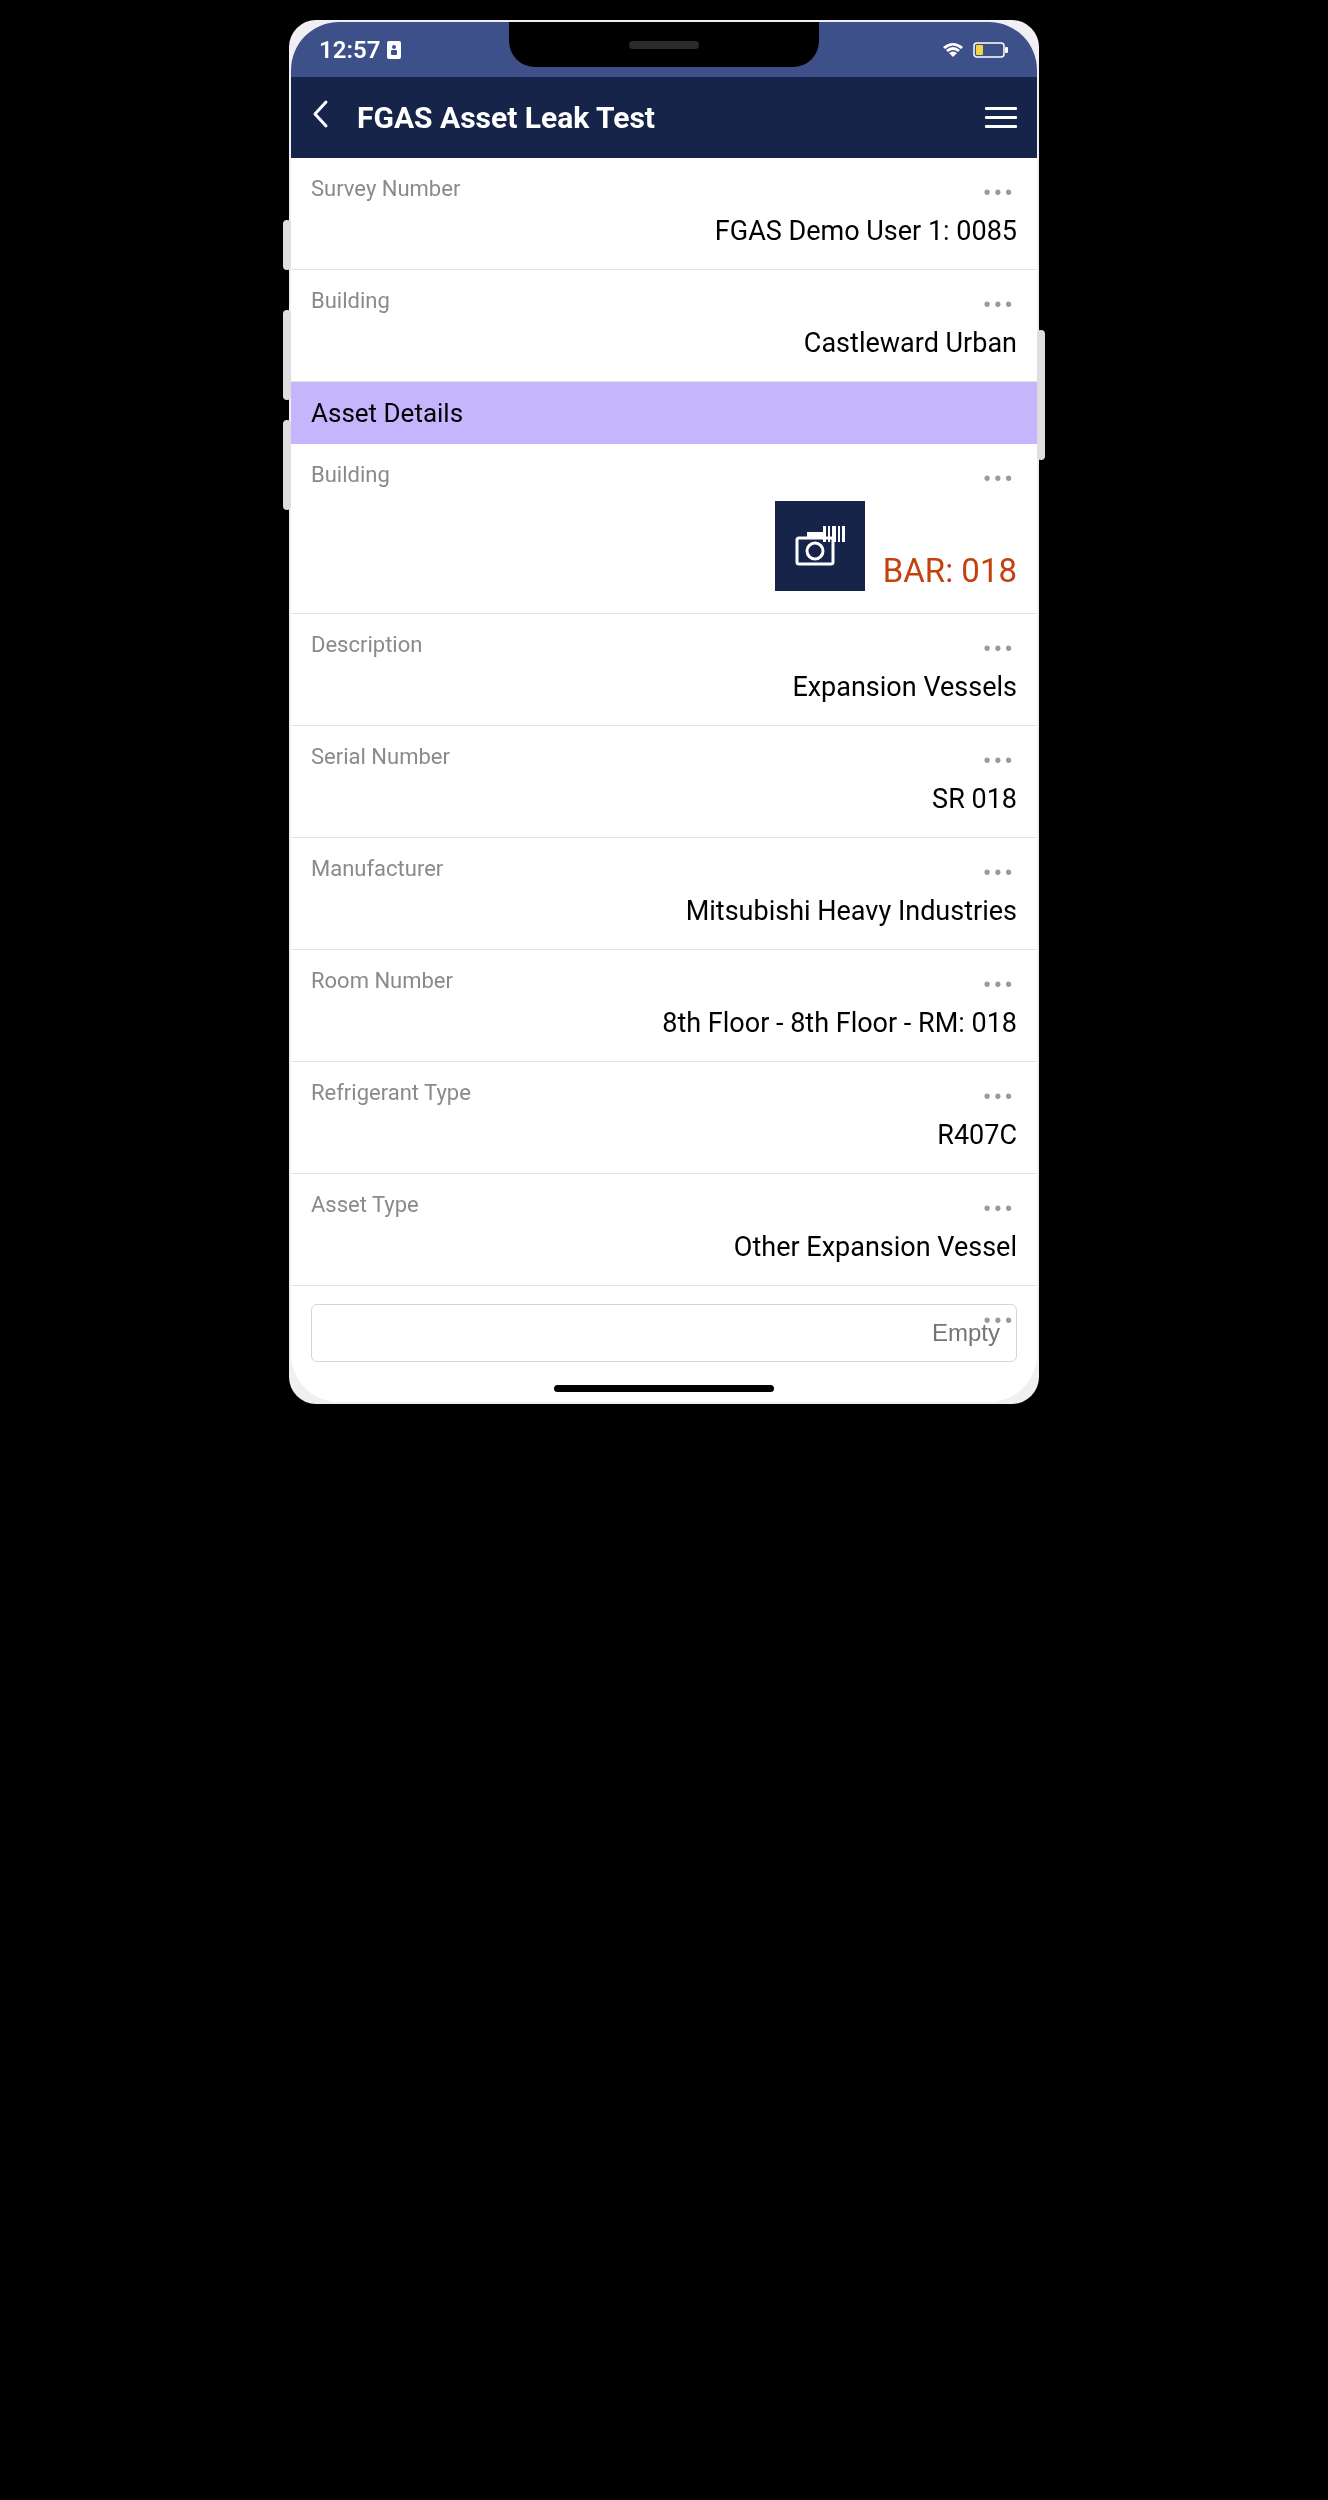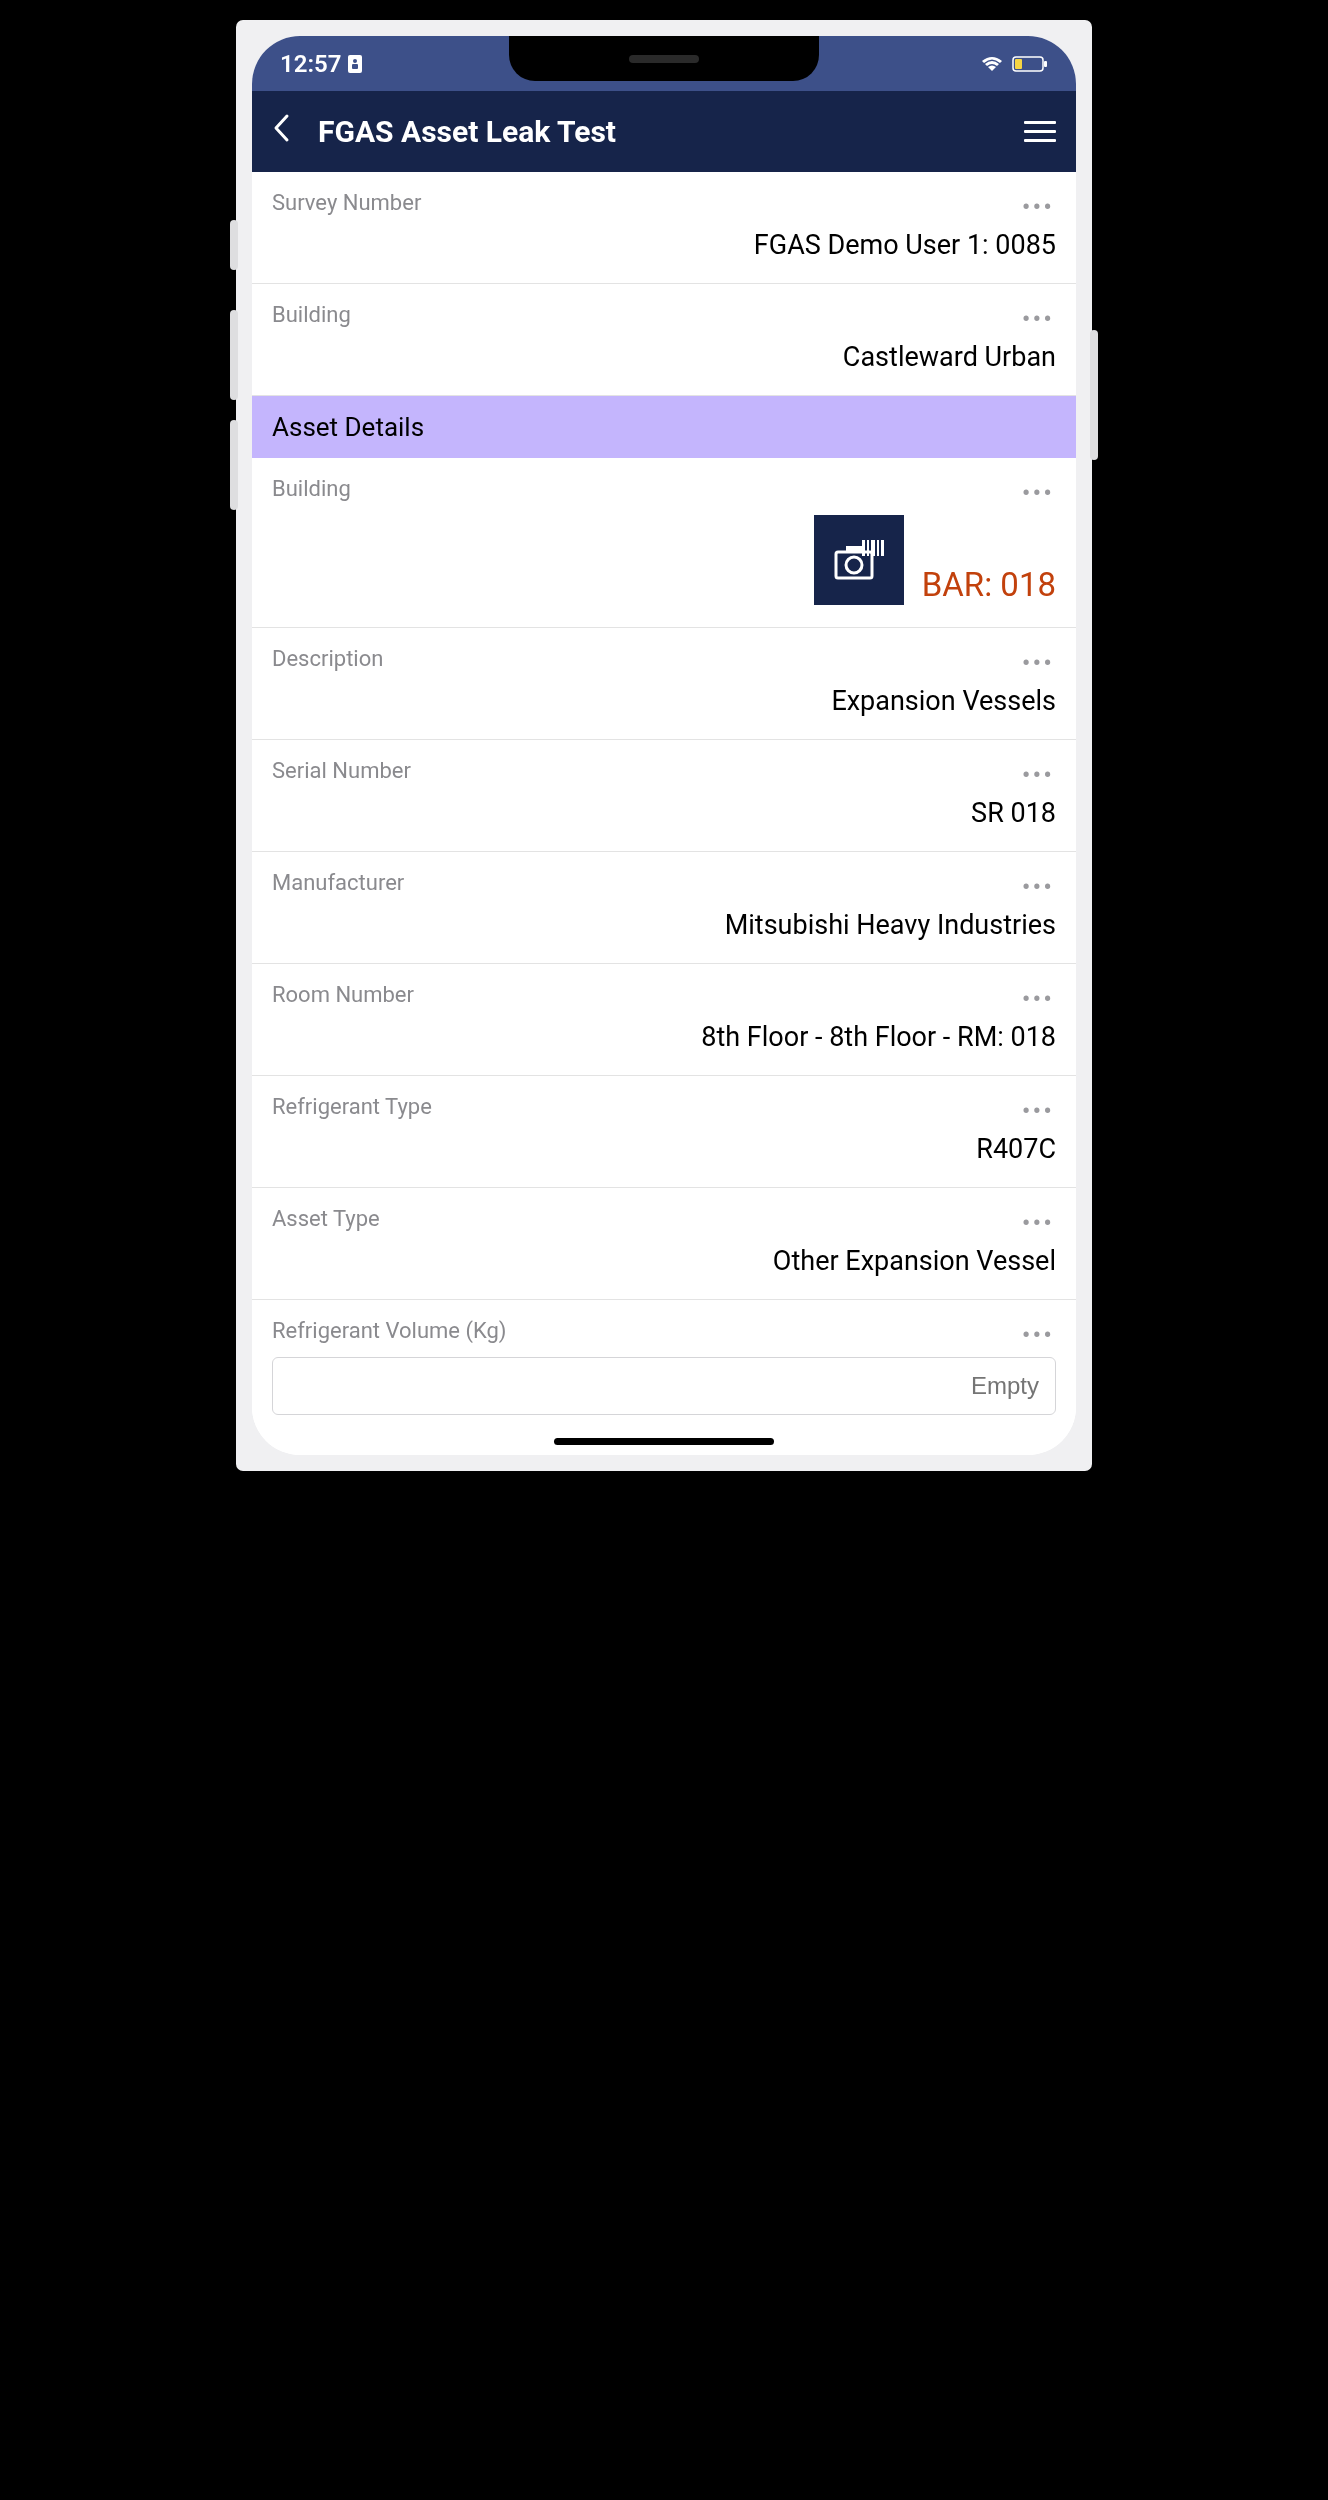--- a/index.html
+++ b/index.html
@@ -6,24 +6,24 @@
   body {
     background: #000;
     font-family: -apple-system, BlinkMacSystemFont, "Segoe UI", Roboto, sans-serif;
     display: flex;
     justify-content: center;
     align-items: flex-start;
     min-height: 100vh;
     padding: 20px;
   }
   .phone-frame {
-    width: 856px;
+    width: 750px;
     background: #f0f0f2;
-    border-radius: 7px;
-    padding: 16px;
+    border-radius: 27px;
+    padding: 2px;
     box-shadow: 0 0 30px rgba(0,0,0,0.5);
     position: relative;
   }
   .phone-inner {
     background: #fff;
     border-radius: 48px;
     overflow: hidden;
     position: relative;
   }
   .notch-bar {
@@ -299,21 +299,20 @@
       </div>
 
       <div class="field-row">
         <div class="more-dots">•••</div>
         <div class="field-label">Asset Type</div>
         <div class="field-value">Other Expansion Vessel</div>
       </div>
 
       <div class="field-row" style="border-bottom:none; padding-bottom:40px;">
         <div class="more-dots">•••</div>
-        <div class="field-label">Refrigerant Volume (Kg)</div>
         <input class="input-empty" placeholder="Empty" style="">
       </div>
 
     </div>
 
     <div class="home-indicator"></div>
   </div>
 </div>
 
 </body></html>

